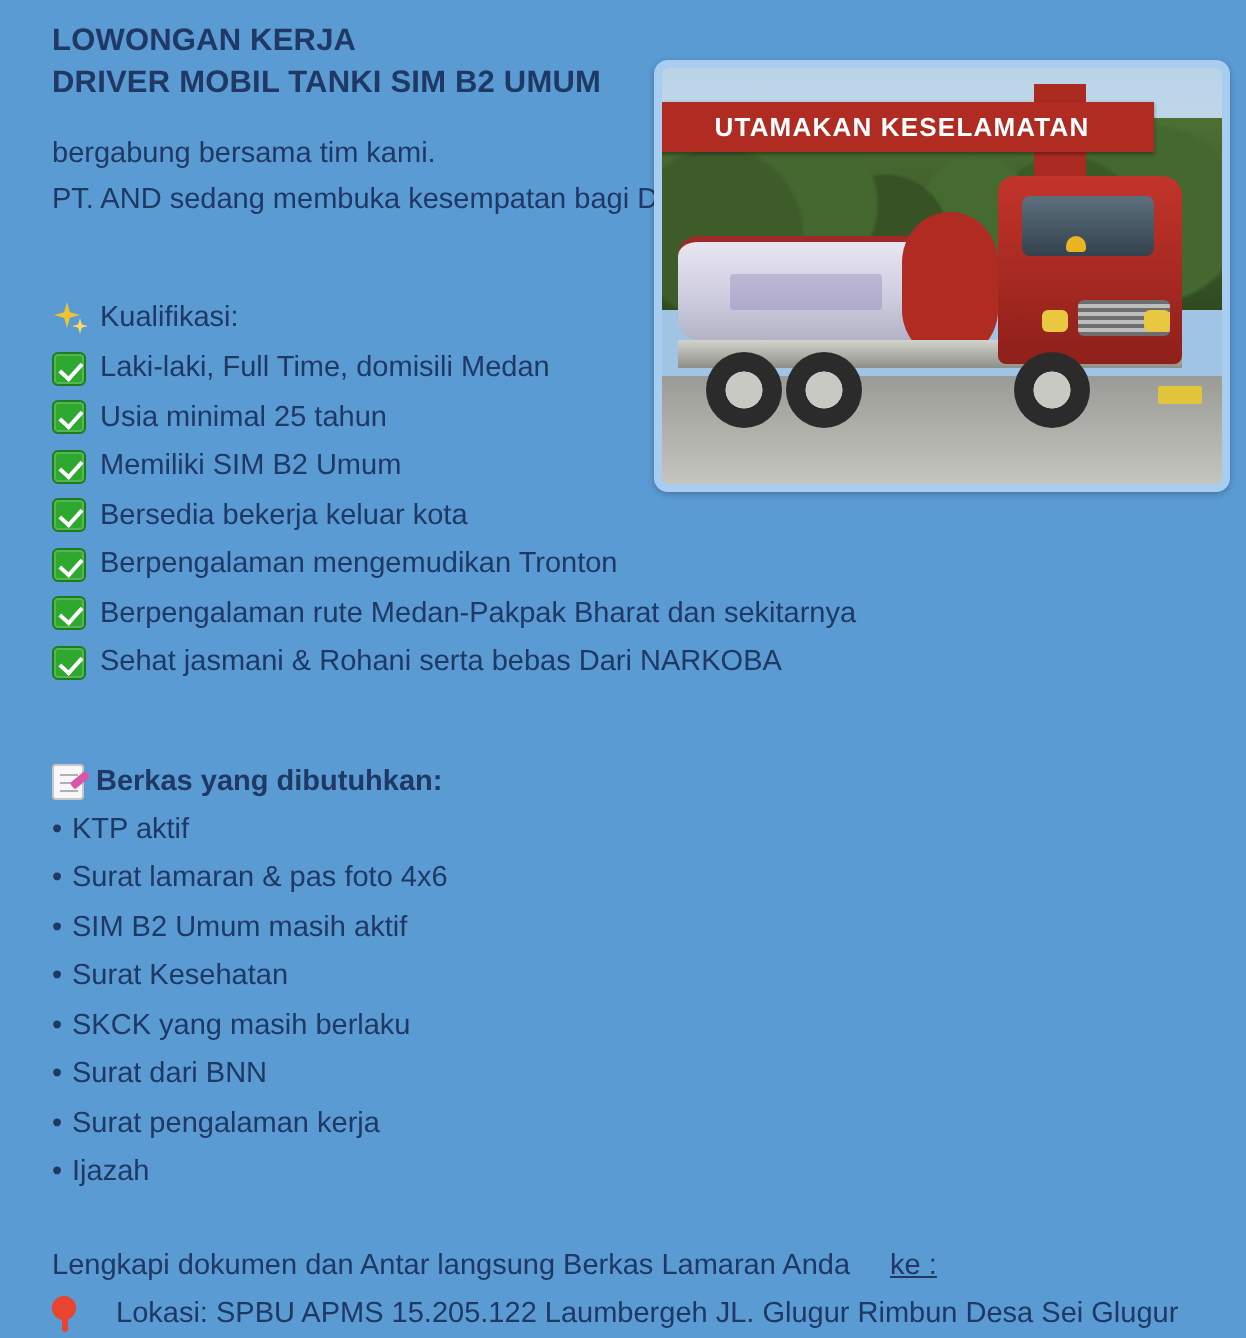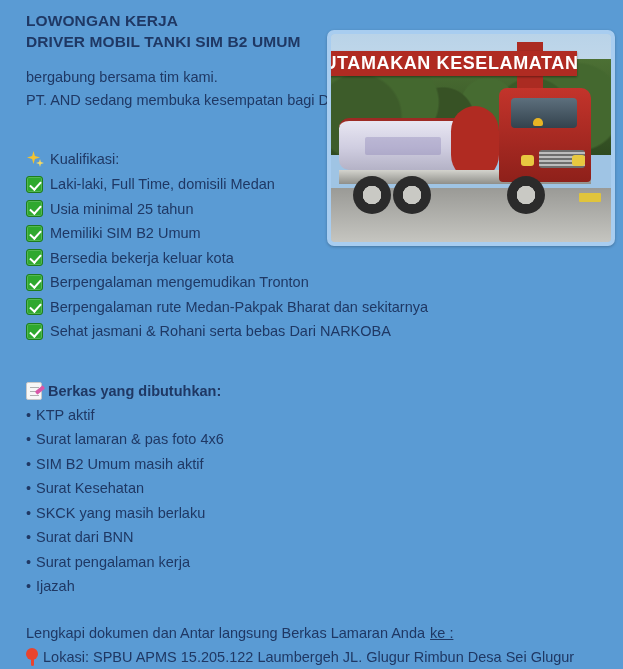--- a/index.html
+++ b/index.html
@@ -92,21 +92,21 @@
     position: absolute;
     left: -6px; top: 17px;
     width: 252px; height: 25px;
     background: #b02b22;
     display: flex; align-items: center; justify-content: center;
     z-index: 4;
     box-shadow: 0 1px 2px rgba(0,0,0,0.4);
   }
   .ph-banner span {
     color: #ffffff;
-    font-size: 18px;
+    font-size: 13px;
     font-weight: bold;
     letter-spacing: 0.6px;
     white-space: nowrap;
   }
   .ph-post {
     position: absolute;
     left: 186px; top: 8px; width: 26px; height: 58px;
     background: #ab2b22; z-index: 3;
   }
   
@@ -299,21 +299,21 @@
     margin-top: 22px;
     position: relative;
     z-index: 2;
   }
   .footer-line {
     font-size: 14.5px;
     line-height: 24px;
     color: #1f3864;
     display: flex;
     align-items: center;
-    gap: 5px;
+    gap: 20px;
     white-space: nowrap;
   }
   .footer-line .u { text-decoration: underline; }
 
   
   .pin-icon {
     flex: none;
     width: 12px; height: 18px;
     position: relative;
   }

